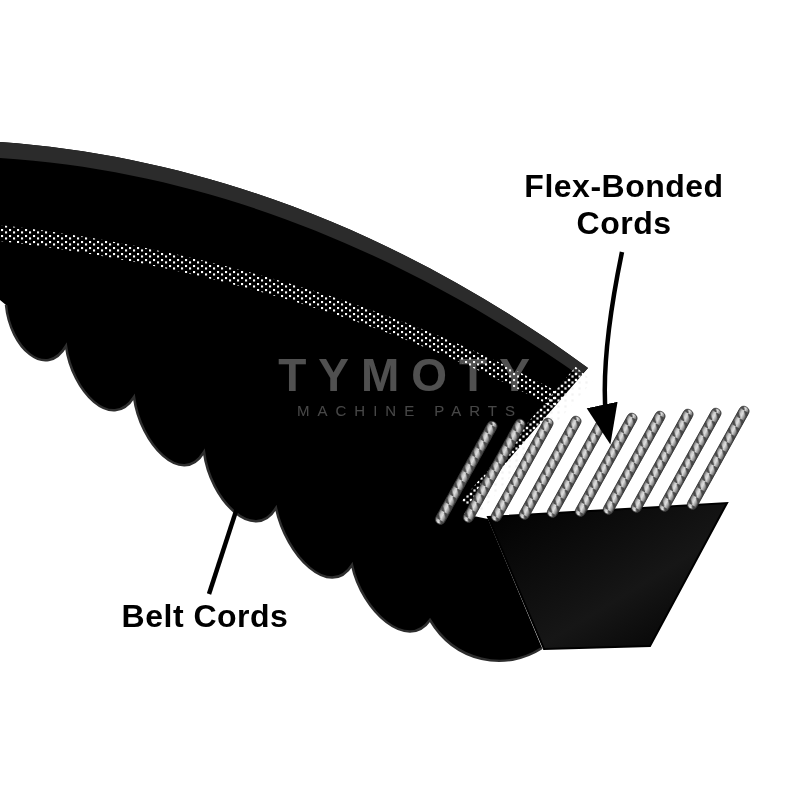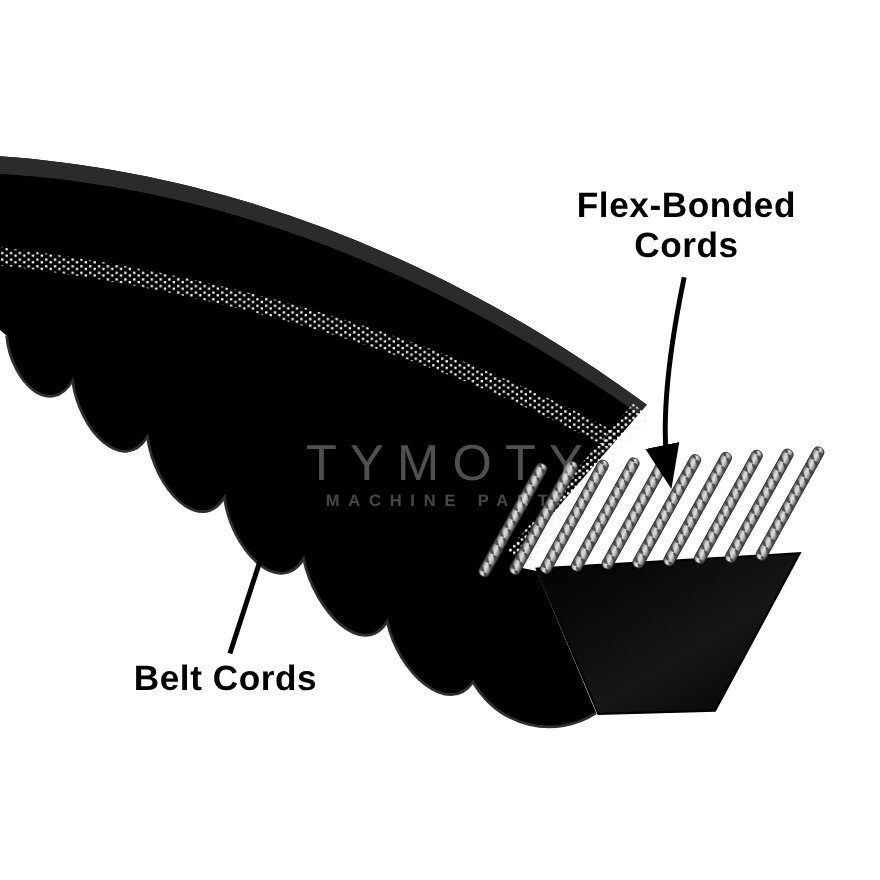--- a/index.html
+++ b/index.html
@@ -27,30 +27,29 @@
   .callout.edge { left: 105px; top: 598px; width: 200px; }
   .watermark {
     position: absolute;
     left: 265px; top: 352px; width: 290px;
     text-align: center;
     pointer-events: none;
     user-select: none;
   }
   .watermark .wm1 {
     font-size: 46px;
-    font-weight: normal;
+    font-weight: bold;
     letter-spacing: 12px;
     color: rgba(235,235,235,0.34);
     line-height: 1.0;
-    margin-top: 45px;
   }
   .watermark .wm2 {
     margin-top: 4px;
     font-size: 15px;
-    font-weight: bold;
+    font-weight: normal;
     letter-spacing: 8px;
     color: rgba(235,235,235,0.30);
   }
 </style>
 </head>
 <body>
 
 <div class="stage">
 
   <svg width="800" height="800" viewBox="0 0 800 800" xmlns="http://www.w3.org/2000/svg">

